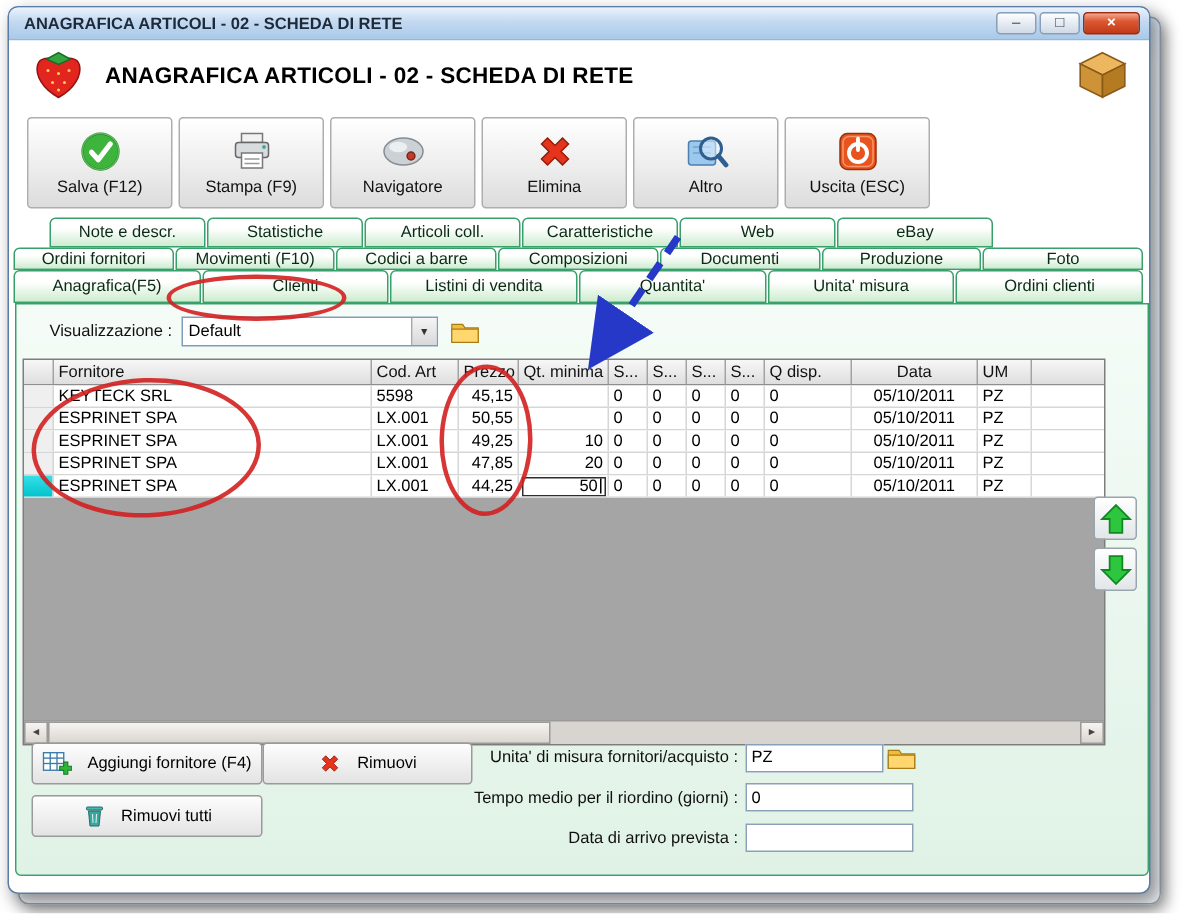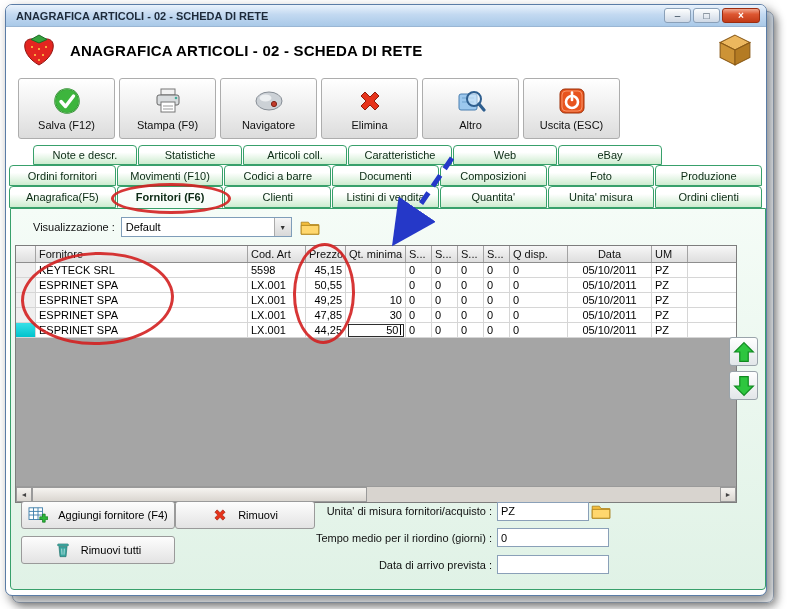--- a/index.html
+++ b/index.html
@@ -31,21 +31,21 @@
   .tool-btn{width:97px;height:61px;border:1px solid #adadad;border-radius:3px;
     background:linear-gradient(#ffffff,#ededed 55%,#dcdcdc);display:flex;flex-direction:column;align-items:center;
     justify-content:center;gap:3px;cursor:pointer;font-family:inherit}
   .tool-btn .tlabel{font-size:11px;color:#101010}
   .ticon{height:30px;display:flex;align-items:center;justify-content:center}
 
   
   .tabs{margin-top:2px}
   .tabs-row{display:flex;padding:0 3px}
   .tabs-row.row1{padding-left:27px;padding-right:0}
-  .tab{height:21px;border:1px solid #38a06b;border-radius:4px 4px 0 0;margin-right:1px;
+  .tab{height:15px;border:1px solid #38a06b;border-radius:4px 4px 0 0;margin-right:1px;
     background:linear-gradient(#ffffff,#ffffff 35%,#cdeccf);display:flex;align-items:center;justify-content:center;
     font-size:11px;color:#0b2a14;cursor:pointer;overflow:hidden;white-space:nowrap}
   .tabs-row.row1 .tab{flex:0 0 104px;height:20px}
   .tabs-row.row2 .tab,.tabs-row.row3 .tab{flex:1}
   .tabs-row.row3 .tab{height:22px}
   .tab.active{background:linear-gradient(#ffffff,#f4fcf6);font-weight:bold;border-bottom-color:#f4fcf6}
 
   
   .panel{position:relative;margin:0 0 4px 4px;height:382px;border:1px solid #38a06b;border-radius:0 0 4px 4px;
     background:linear-gradient(#f5fcf7,#e0f2e6)}
@@ -227,28 +227,27 @@
         <div class="tab">Statistiche</div>
         <div class="tab">Articoli coll.</div>
         <div class="tab">Caratteristiche</div>
         <div class="tab">Web</div>
         <div class="tab">eBay</div>
       </div>
       <div class="tabs-row row2">
         <div class="tab">Ordini fornitori</div>
         <div class="tab">Movimenti (F10)</div>
         <div class="tab">Codici a barre</div>
+        <div class="tab">Composizioni</div>
         <div class="tab">Documenti</div>
-        <div class="tab">Composizioni</div>
+        <div class="tab">Produzione</div>
         <div class="tab">Foto</div>
-        <div class="tab">Produzione</div>
       </div>
       <div class="tabs-row row3">
         <div class="tab">Anagrafica(F5)</div>
-        <div class="tab active">Fornitori (F6)</div>
         <div class="tab">Clienti</div>
         <div class="tab">Listini di vendita</div>
         <div class="tab">Quantita'</div>
         <div class="tab">Unita' misura</div>
         <div class="tab">Ordini clienti</div>
       </div>
     </div>
 
     <div class="panel">
 
@@ -329,21 +328,21 @@
           <div class="gc w-data ctr">05/10/2011</div>
           <div class="gc w-um">PZ</div>
           <div class="gc w-fill"></div>
         </div>
 
         <div class="g-row">
           <div class="gc w-ind"></div>
           <div class="gc w-forn">ESPRINET SPA</div>
           <div class="gc w-cod">LX.001</div>
           <div class="gc w-prz num">47,85</div>
-          <div class="gc w-qt num">30</div>
+          <div class="gc w-qt num">20</div>
           <div class="gc w-s">0</div>
           <div class="gc w-s">0</div>
           <div class="gc w-s">0</div>
           <div class="gc w-s">0</div>
           <div class="gc w-qd">0</div>
           <div class="gc w-data ctr">05/10/2011</div>
           <div class="gc w-um">PZ</div>
           <div class="gc w-fill"></div>
         </div>
 

